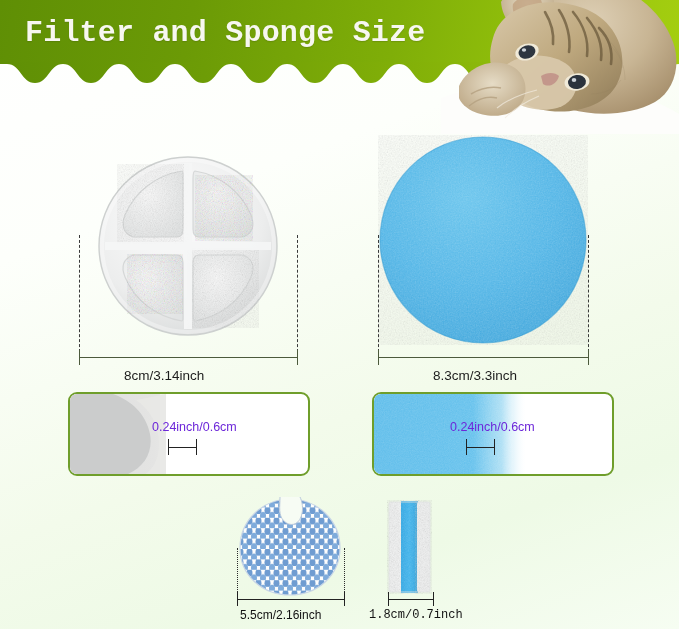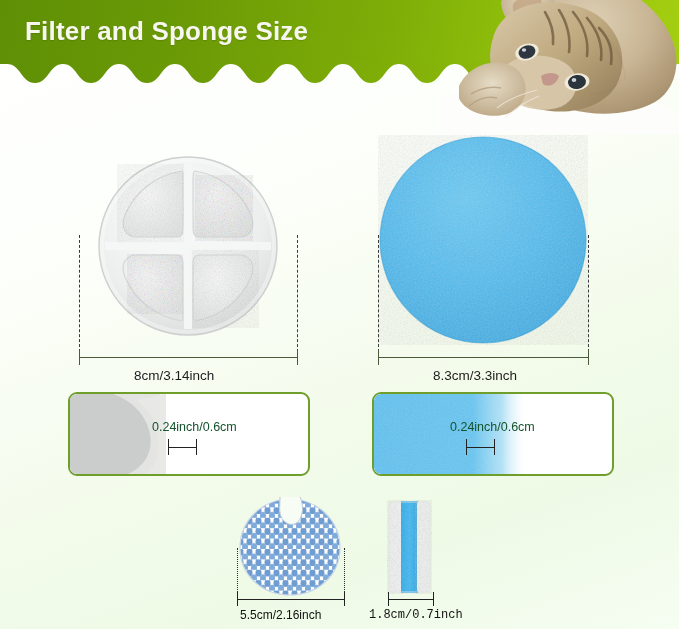--- a/index.html
+++ b/index.html
@@ -8,23 +8,23 @@
     font-family:"Liberation Sans", sans-serif;
     background:#ffffff;
   }
   .page{position:relative;width:679px;height:629px;overflow:hidden;
         background:linear-gradient(160deg,#ffffff 0%,#fdfffb 30%,#f3fbeb 62%,#eefae6 80%,#f6fdf2 100%);}
 
   
   .header{position:absolute;left:0;top:0;width:679px;height:62px;
           background:linear-gradient(100deg,#5f8f05 0%,#6b9a06 28%,#7fae08 58%,#96c40c 82%,#a4ce10 100%);
           overflow:visible;z-index:3;}
-  .header-title{position:absolute;left:25px;top:16px;font-size:26px;font-weight:bold;
+  .header-title{position:absolute;left:25px;top:16px;font-size:30px;font-weight:bold;
                 color:#f7f7f0;letter-spacing:.2px;white-space:nowrap;
-                text-shadow:0 1px 1px rgba(60,80,10,.25);}
+                text-shadow:0 1px 1px rgba(60,80,10,.25);font-family:Liberation Mono, monospace;}
   .scallop{position:absolute;left:0;top:62px;width:679px;height:24px;z-index:3;
            pointer-events:none;}
   .scallop svg{display:block;}
 
   
   .cat-wrap{position:absolute;left:441px;top:-6px;width:238px;height:140px;z-index:4;
             overflow:hidden;}
   .cat{position:absolute;left:0;top:0;width:238px;height:140px;}
 
   
@@ -34,21 +34,21 @@
   
   .dashed-v{position:absolute;width:0;border-left:1px dashed #3a3a3a;z-index:5;}
   .dim-line{position:absolute;height:0;border-top:1.6px solid #4c5a3c;z-index:5;}
   .dim-cap{position:absolute;width:0;border-left:1.6px solid #4c5a3c;z-index:5;}
   .dim-label{position:absolute;font-size:13.5px;color:#1d1d1d;white-space:nowrap;z-index:5;}
 
   
   .inset{position:absolute;border:2px solid #6f9e2b;border-radius:9px;background:#ffffff;
          overflow:hidden;z-index:4;}
   .inset-media{position:absolute;left:0;top:0;height:100%;}
-  .inset-text{position:absolute;font-size:12.5px;color:#14532d;white-space:nowrap;z-index:6;}
+  .inset-text{position:absolute;font-size:12.5px;color:#6d28d9;white-space:nowrap;z-index:6;}
   .tick-h{position:absolute;height:0;border-top:1.4px solid #222;z-index:6;}
   .tick-v{position:absolute;width:0;border-left:1.4px solid #222;z-index:6;}
 
   
   .mesh-pad{position:absolute;left:236px;top:497px;width:108px;height:100px;z-index:2;}
   .layer-block{position:absolute;left:387px;top:500px;width:46px;height:94px;z-index:2;}
 
   .dot-v{position:absolute;width:0;border-left:1.4px dotted #2b2b2b;z-index:5;}
   .bar-line{position:absolute;height:0;border-top:1.5px solid #222;z-index:5;}
   .bar-cap{position:absolute;width:0;border-left:1.5px solid #222;z-index:5;}
@@ -240,21 +240,21 @@
       </g>
       <circle cx="105" cy="105" r="103" fill="none" stroke="#2f9ad2" stroke-width="1.2" opacity="0.5"></circle>
     </svg>
   </div>
 
   <div class="dashed-v" style="left:79px;top:235px;height:122px;"></div>
   <div class="dashed-v" style="left:297px;top:235px;height:122px;"></div>
   <div class="dim-line" style="left:79px;top:357px;width:218px;"></div>
   <div class="dim-cap" style="left:79px;top:350px;height:15px;"></div>
   <div class="dim-cap" style="left:297px;top:350px;height:15px;"></div>
-  <div class="dim-label" style="left:134px;top:368px;">8cm/3.14inch</div>
+  <div class="dim-label" style="left:124px;top:368px;">8cm/3.14inch</div>
 
   <div class="dashed-v" style="left:378px;top:235px;height:122px;"></div>
   <div class="dashed-v" style="left:588px;top:235px;height:122px;"></div>
   <div class="dim-line" style="left:378px;top:357px;width:210px;"></div>
   <div class="dim-cap" style="left:378px;top:350px;height:15px;"></div>
   <div class="dim-cap" style="left:588px;top:350px;height:15px;"></div>
   <div class="dim-label" style="left:433px;top:368px;">8.3cm/3.3inch</div>
 
   <div class="inset" style="left:68px;top:392px;width:238px;height:80px;">
     <svg class="inset-media" width="140" height="80" viewBox="0 0 140 80" xmlns="http://www.w3.org/2000/svg">

